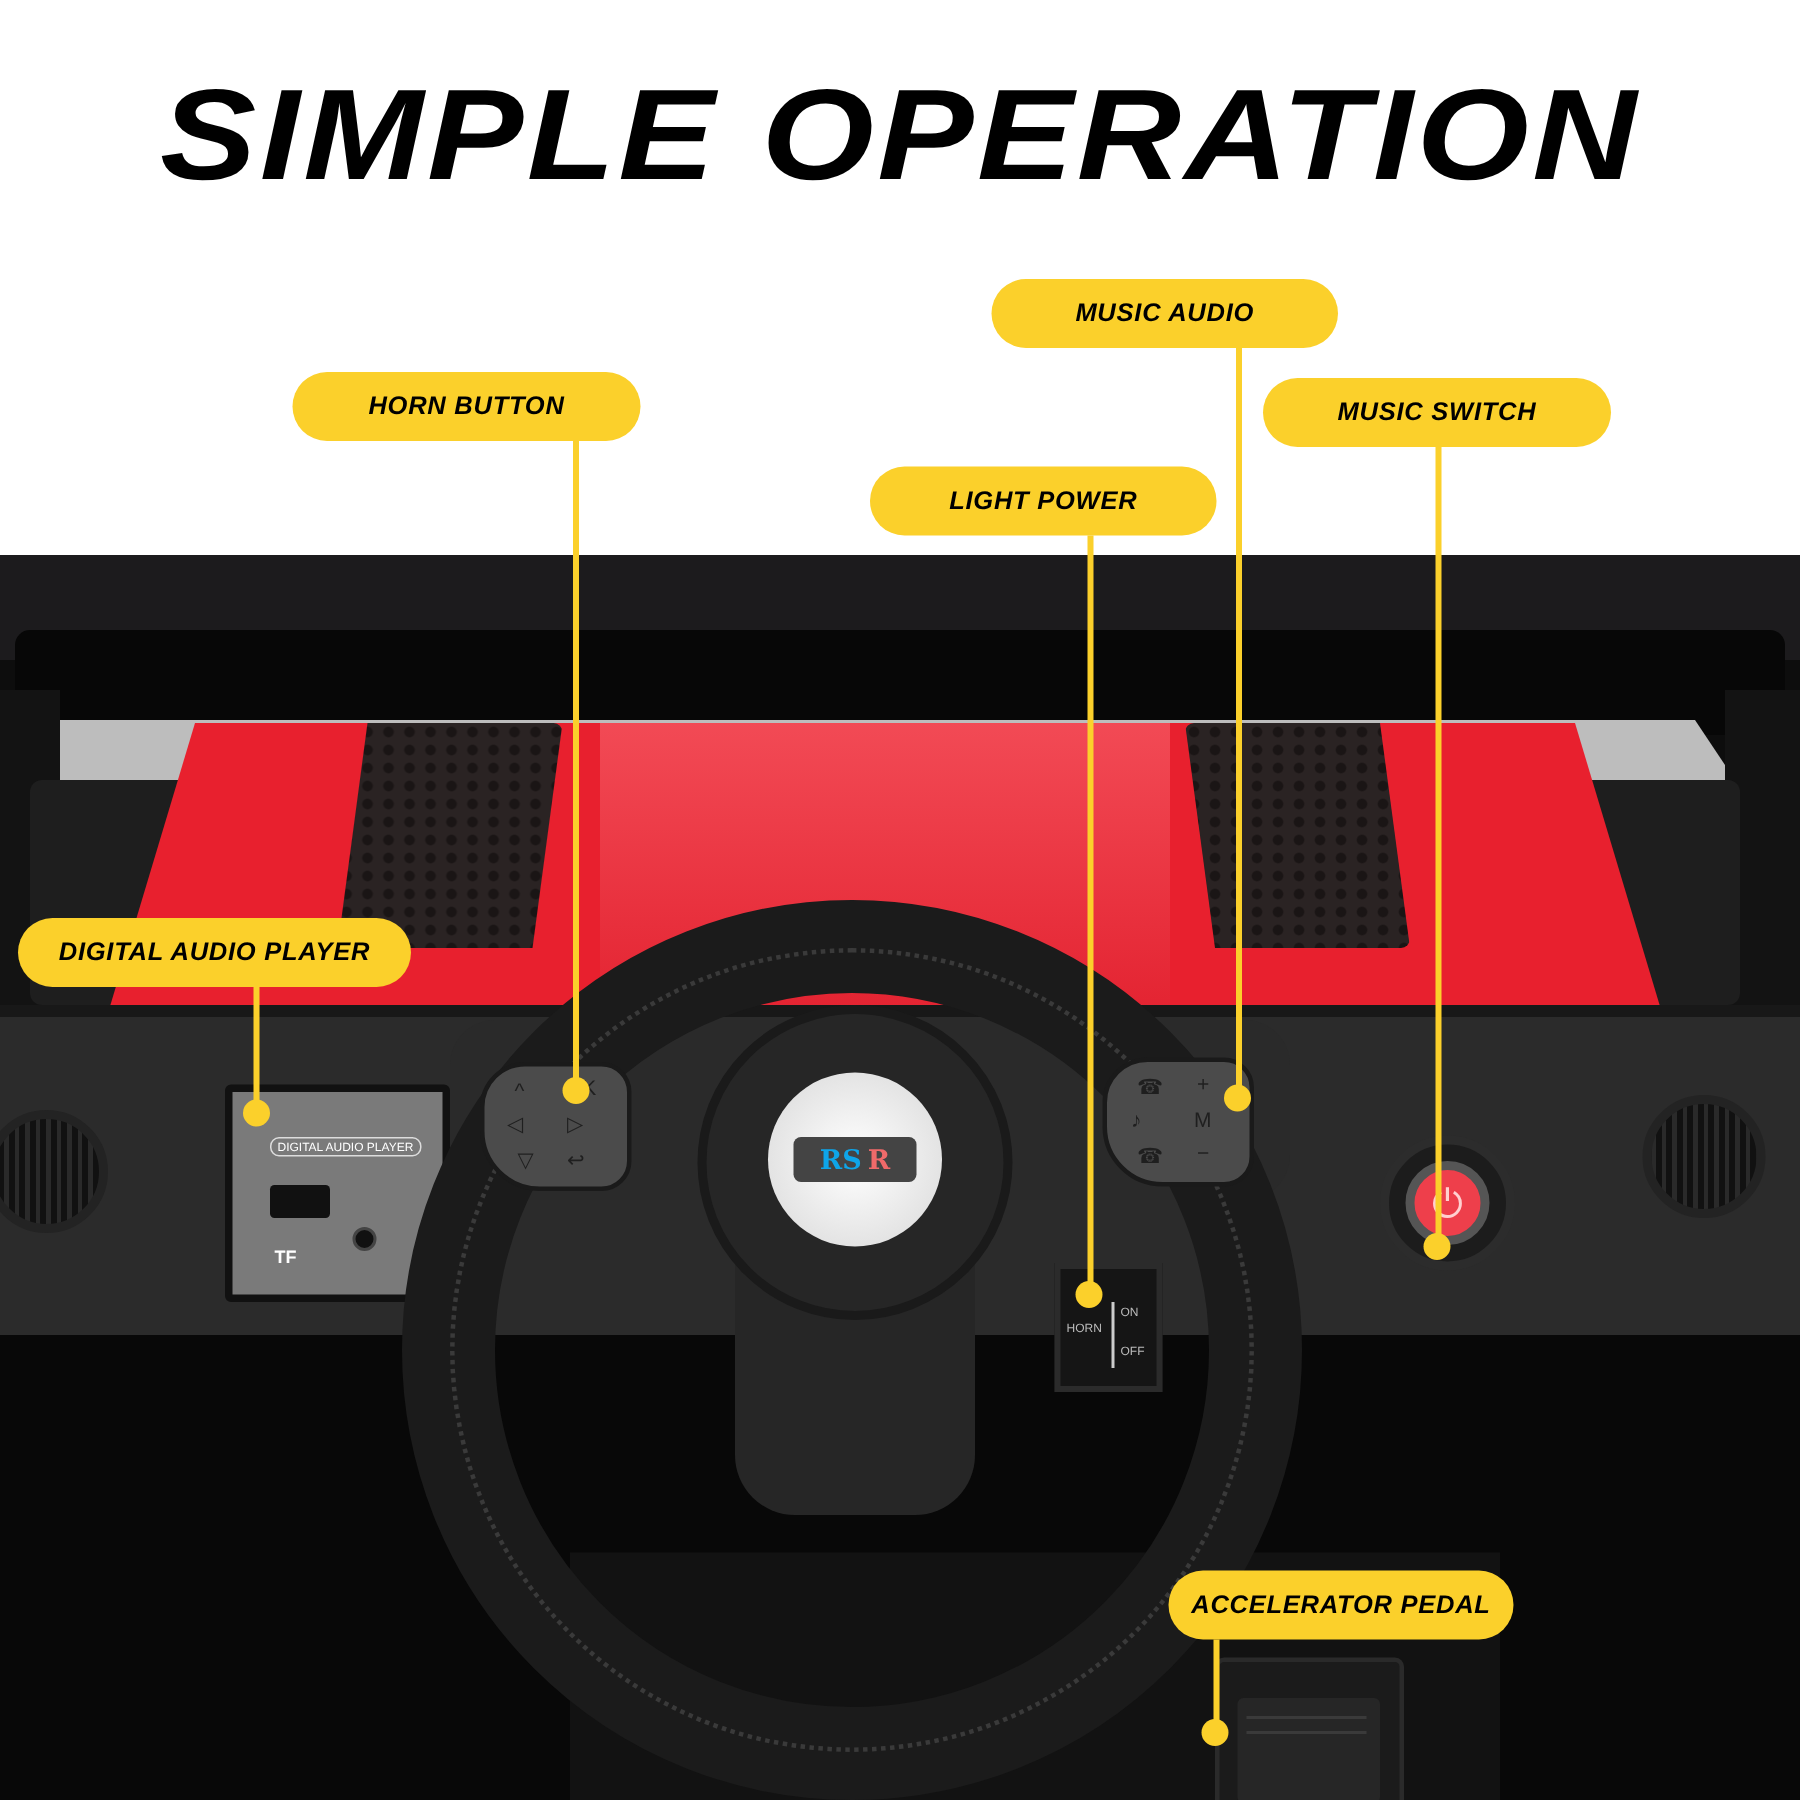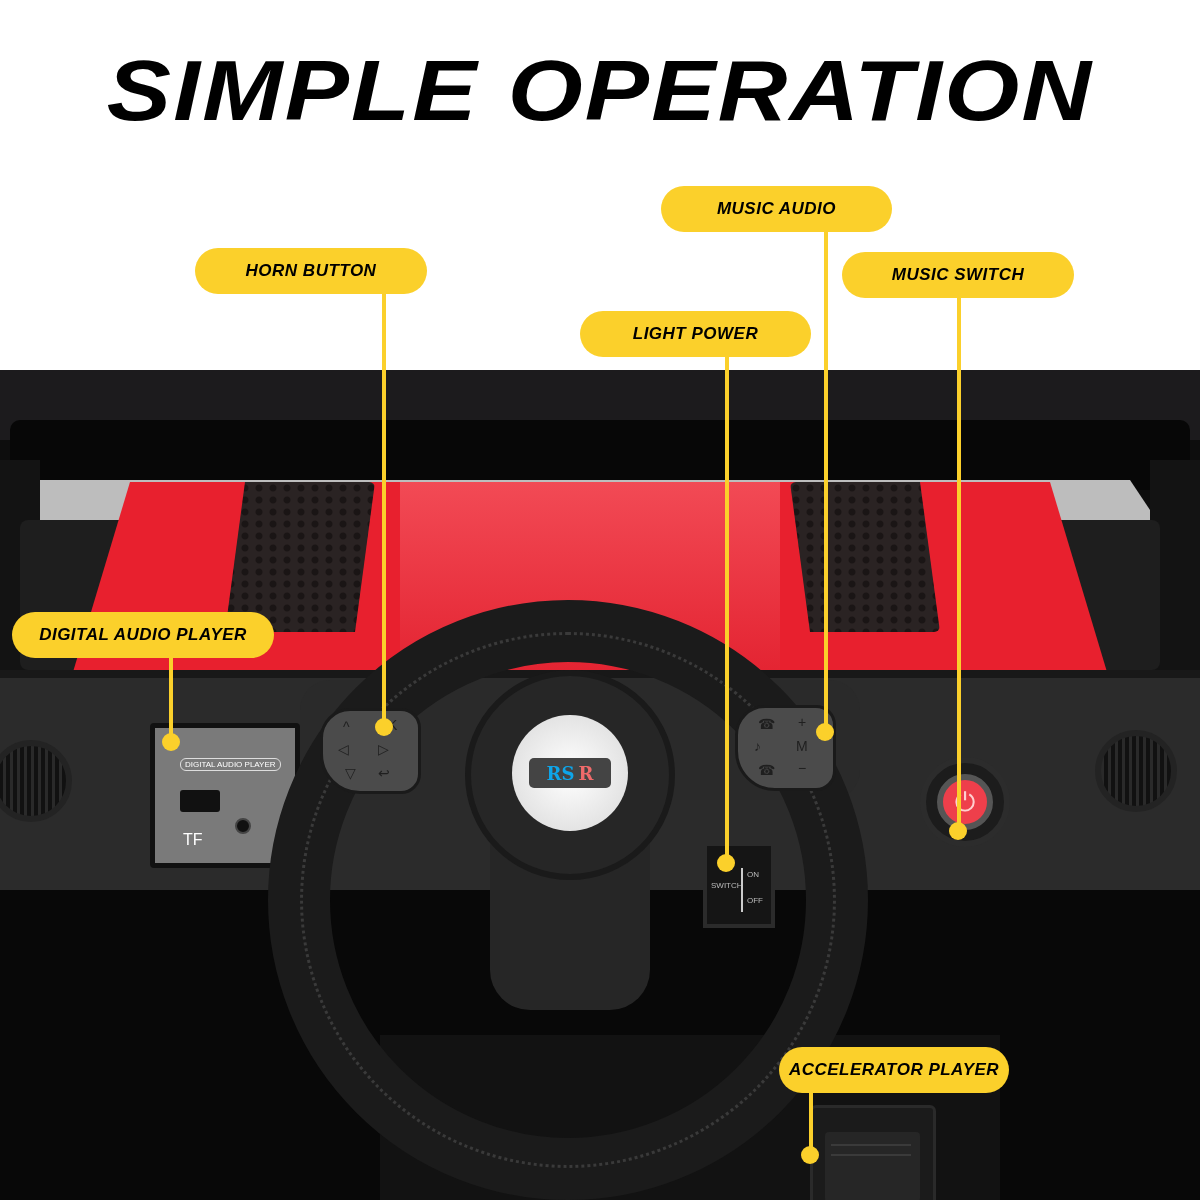--- a/index.html
+++ b/index.html
@@ -20,21 +20,21 @@
         background-image:radial-gradient(circle at 6px 6px,#1a1515 3px,transparent 4px);background-size:14px 12px;}
   .vent-l{left:225px;clip-path:polygon(20px 0,150px 0,130px 150px,0 150px);}
   .vent-r{left:790px;clip-path:polygon(0 0,130px 0,150px 150px,20px 150px);}
   .dash{position:absolute;left:0;top:300px;width:1200px;height:230px;background:#2b2b2b;border-top:8px solid #181818;}
   .dash-lower{position:absolute;left:0;top:520px;width:1200px;height:310px;background:#080808;}
   .vent-round{position:absolute;width:70px;height:70px;border-radius:50%;background:#151515;border:6px solid #232323;
         background-image:repeating-linear-gradient(90deg,#2a2a2a 0 3px,#111 3px 7px);}
   .audio-panel{position:absolute;left:150px;top:353px;width:140px;height:135px;background:#7a7a7a;border:5px solid #111;border-radius:4px;}
   .audio-label{position:absolute;left:25px;top:30px;font-size:8px;color:#fff;border:1px solid #ddd;border-radius:6px;padding:1px 4px;white-space:nowrap;}
   .usb{position:absolute;left:25px;top:62px;width:40px;height:22px;background:#111;border-radius:3px;}
-  .tf{position:absolute;left:28px;top:103px;font-size:16px;color:#fff;font-weight:normal;}
+  .tf{position:absolute;left:28px;top:103px;font-size:12px;color:#fff;font-weight:bold;}
   .aux{position:absolute;left:80px;top:90px;width:12px;height:12px;border-radius:50%;background:#111;border:2px solid #444;}
   .wheel{position:absolute;left:268px;top:230px;width:600px;height:600px;border-radius:50%;border:62px solid #1b1b1b;box-sizing:border-box;}
   .wheel-stitch{position:absolute;left:300px;top:262px;width:536px;height:536px;border-radius:50%;border:3px dotted #3a3a3a;box-sizing:border-box;}
   .spoke{position:absolute;left:300px;top:310px;width:560px;height:120px;background:#2a2a2a;border-radius:30px;}
   .spoke-down{position:absolute;left:490px;top:400px;width:160px;height:240px;background:#262626;border-radius:0 0 40px 40px;}
   .hub{position:absolute;left:465px;top:300px;width:210px;height:210px;border-radius:50%;background:#262626;border:6px solid #1a1a1a;box-sizing:border-box;}
   .hub-cap{position:absolute;left:512px;top:345px;width:116px;height:116px;border-radius:50%;background:radial-gradient(circle,#ffffff,#d8d8d8);}
   .logo{position:absolute;left:529px;top:388px;width:82px;height:30px;background:#444;border-radius:5px;display:flex;align-items:center;justify-content:center;gap:4px;font-family:"DejaVu Serif",serif;font-weight:bold;font-size:18px;}
   .logo .rs{color:#0ea5e9;} .logo .r{color:#ef6a6a;}
   .btn-cluster{position:absolute;width:95px;height:80px;background:#4b4b4b;border-radius:30px 20px 20px 40px;border:3px solid #1a1a1a;}
@@ -84,21 +84,21 @@
   <div class="vent-round" style="left:1095px;top:360px;"></div>
 
   <div class="audio-panel">
     <span class="audio-label">DIGITAL AUDIO PLAYER</span>
     <div class="usb"></div>
     <span class="tf">TF</span>
     <div class="aux"></div>
   </div>
 
   <div class="light-switch">
-    <span class="l">SWITCH</span>
+    <span class="l">HORN</span>
     <span class="div"></span>
     <span class="on">ON</span>
     <span class="off">OFF</span>
   </div>
 
   <div class="spoke"></div>
   <div class="spoke-down"></div>
   <div class="wheel"></div>
   <div class="wheel-stitch"></div>
   <div class="hub"></div>
@@ -148,15 +148,15 @@
 <div class="dot" style="left:949px;top:822px;"></div>
 
 <div class="pill" style="left:580px;top:311px;width:231px;">LIGHT POWER</div>
 <div class="line" style="left:725px;top:357px;height:504px;"></div>
 <div class="dot" style="left:717px;top:854px;"></div>
 
 <div class="pill" style="left:12px;top:612px;width:262px;">DIGITAL AUDIO PLAYER</div>
 <div class="line" style="left:169px;top:658px;height:80px;"></div>
 <div class="dot" style="left:162px;top:733px;"></div>
 
-<div class="pill" style="left:779px;top:1047px;width:230px;">ACCELERATOR PLAYER</div>
+<div class="pill" style="left:779px;top:1047px;width:230px;">ACCELERATOR PEDAL</div>
 <div class="line" style="left:809px;top:1093px;height:62px;"></div>
 <div class="dot" style="left:801px;top:1146px;"></div>
 
 </body></html>

